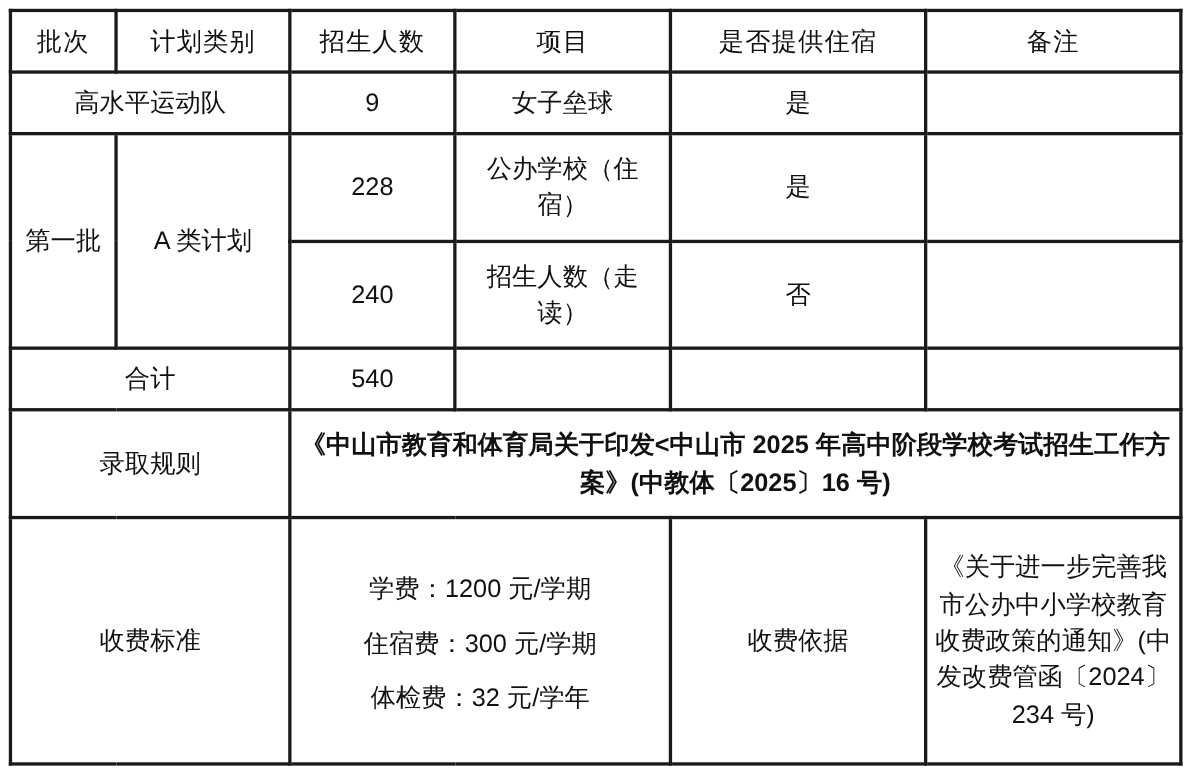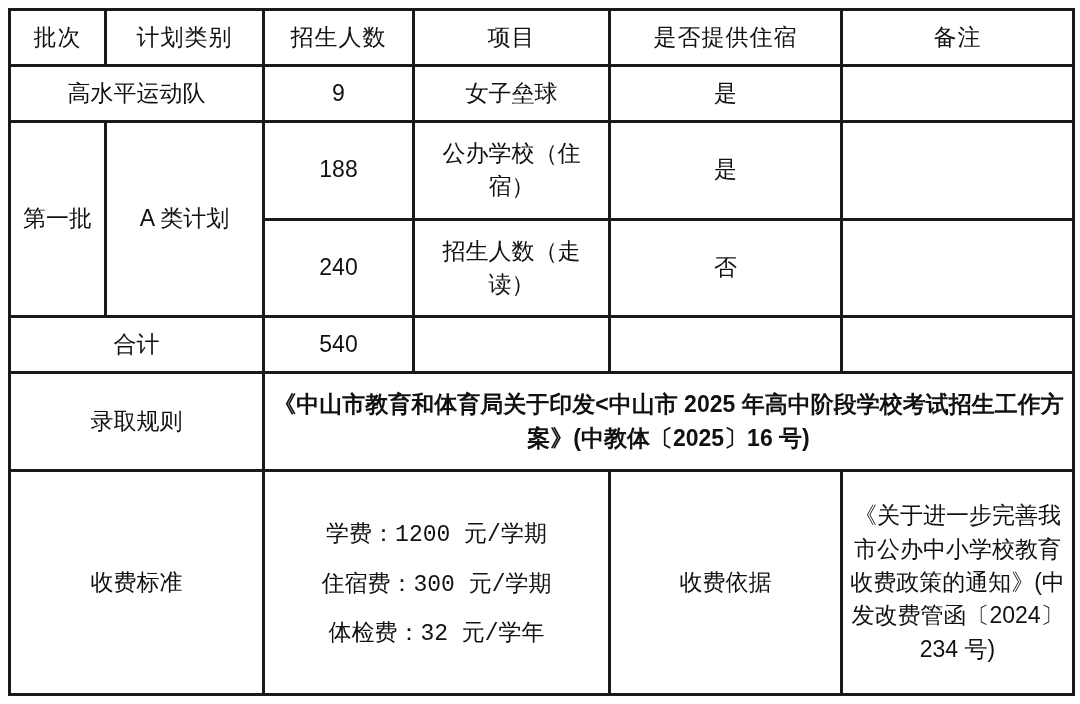--- a/index.html
+++ b/index.html
@@ -56,21 +56,20 @@
     font-weight: bold;
   }
   td.fee-list {
     text-align: left;
     vertical-align: middle;
     padding: 10px 12px 10px 14px;
   }
   td.fee-list .fee-line {
     margin: 12px 0 20px 0;
     line-height: 1.3;
-    font-family: Liberation Mono, monospace;
   }
   td.fee-list .fee-line:last-child {
     margin-bottom: 6px;
   }
   td.note-text {
     text-align: left;
     vertical-align: top;
     padding: 12px 10px 10px 12px;
     line-height: 1.45;
     font-size: 22px;
@@ -104,21 +103,21 @@
         <td colspan="2">高水平运动队</td>
         <td>9</td>
         <td>女子垒球</td>
         <td>是</td>
         <td></td>
       </tr>
 
       <tr>
         <td rowspan="2">第一批</td>
         <td rowspan="2">A 类计划</td>
-        <td>188</td>
+        <td>228</td>
         <td>公办学校（住宿）</td>
         <td>是</td>
         <td></td>
       </tr>
 
       <tr>
         <td>240</td>
         <td>招生人数（走读）</td>
         <td>否</td>
         <td></td>

